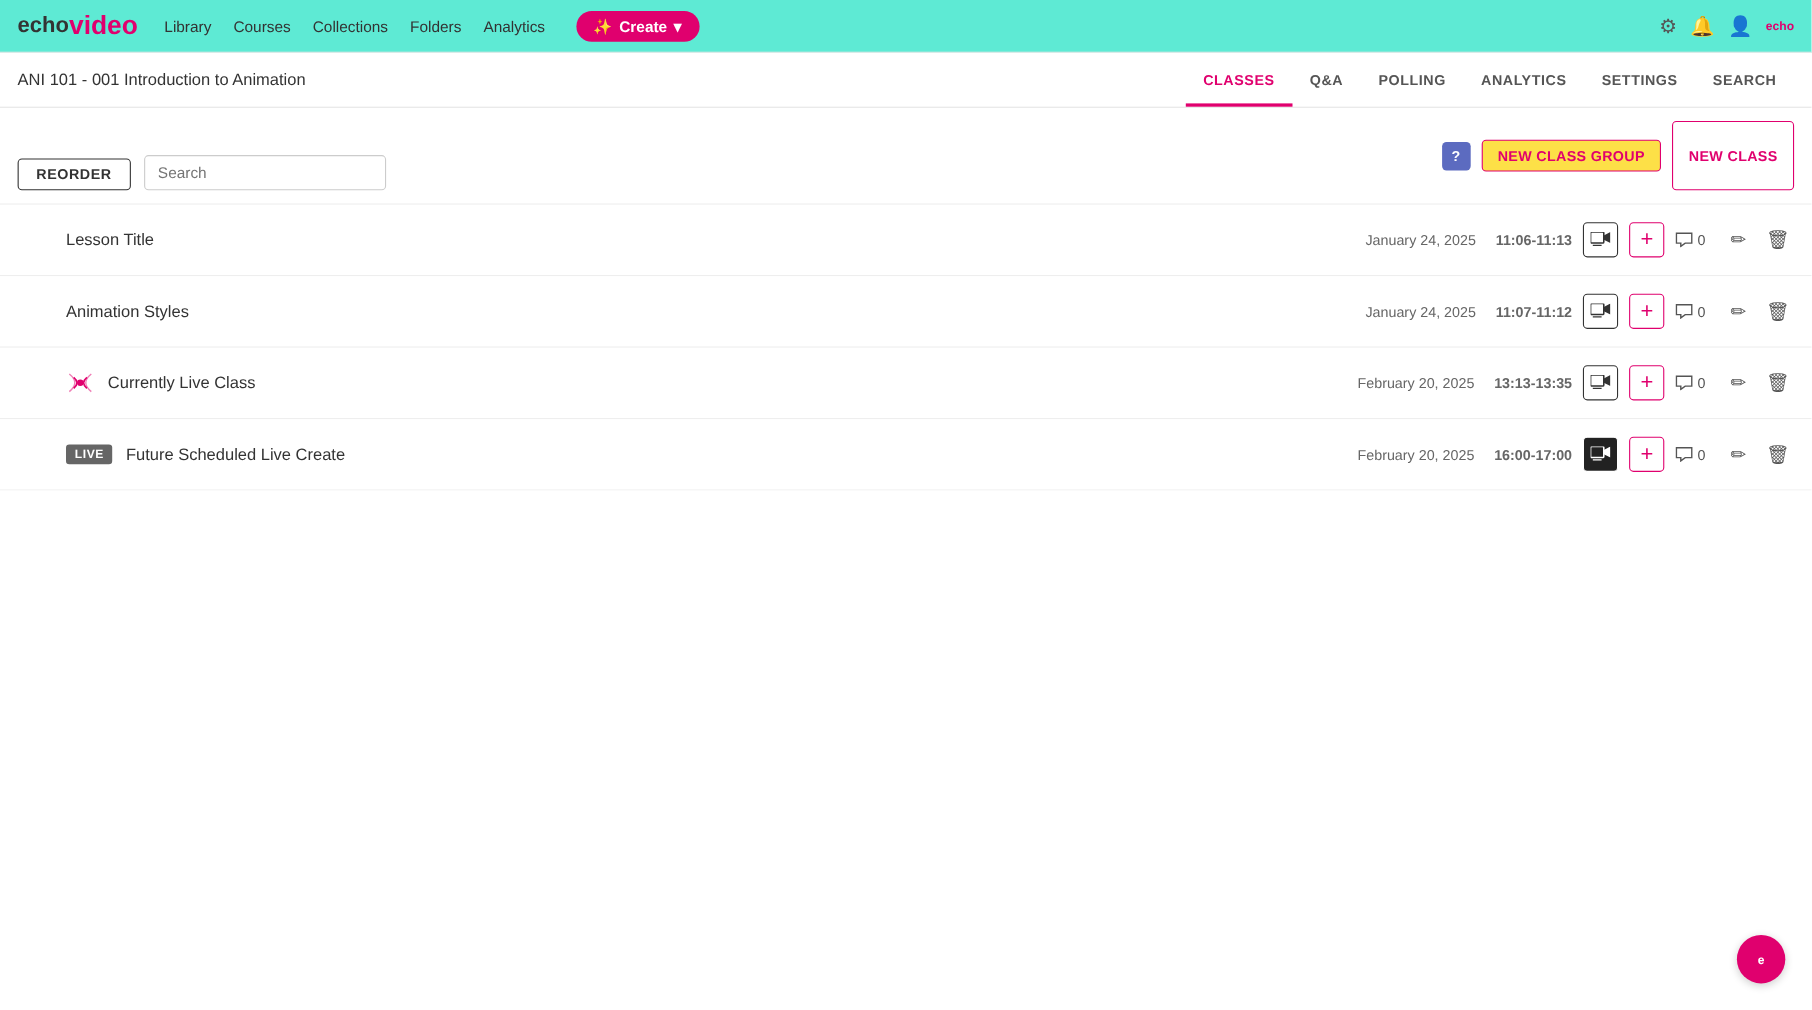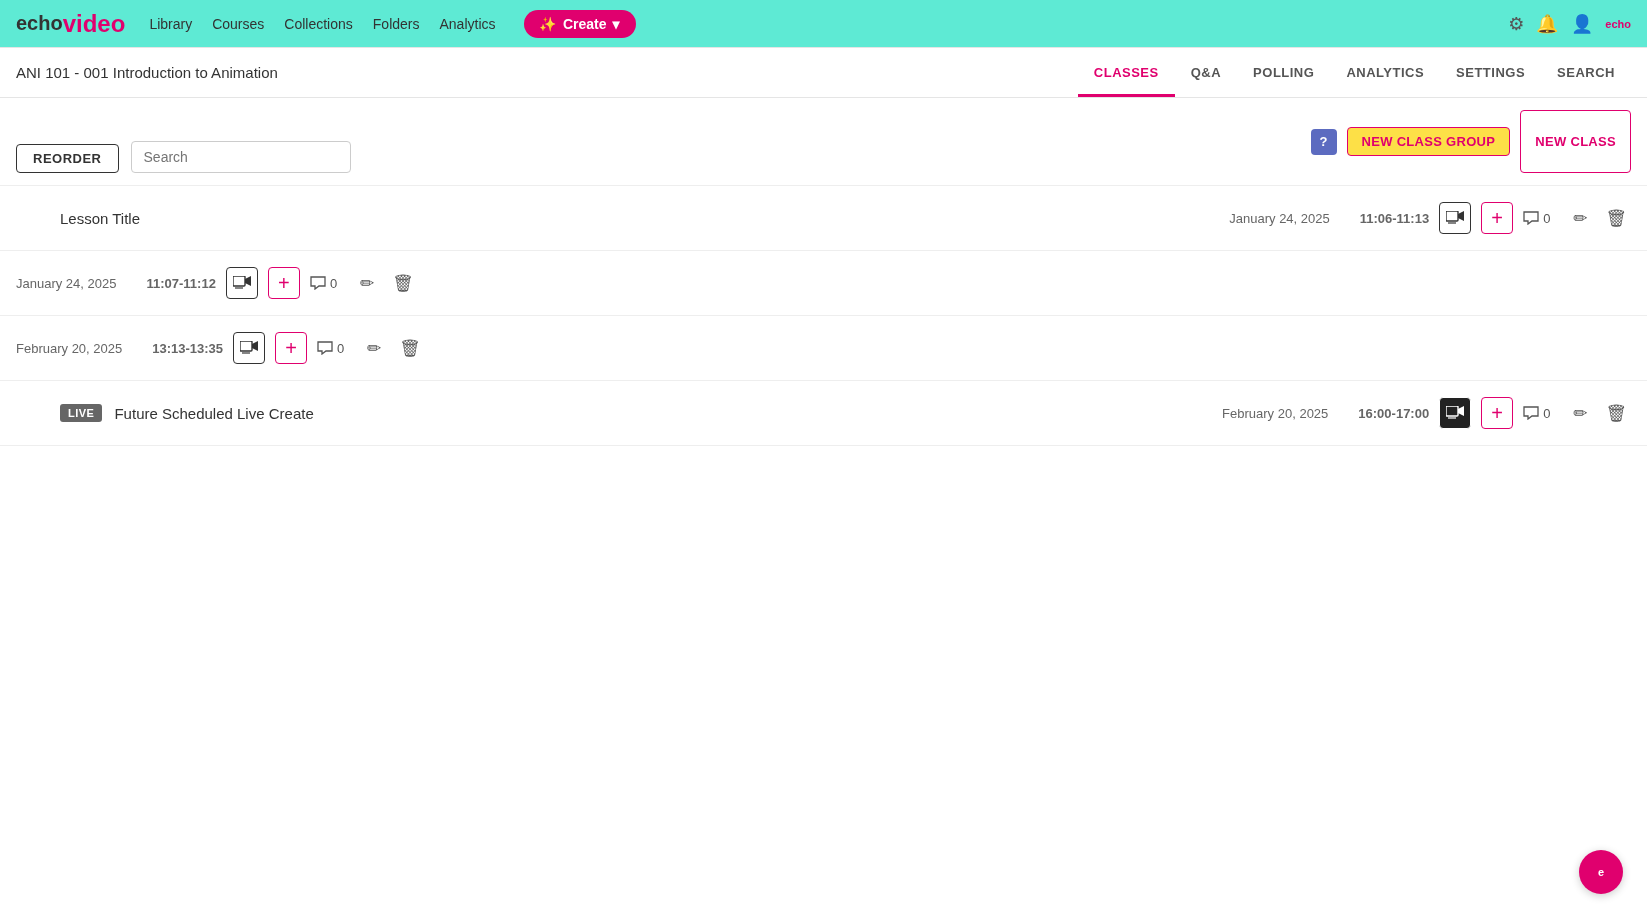--- a/index.html
+++ b/index.html
@@ -71,21 +71,21 @@
     
     .class-list { padding: 0; }
     .class-row {
       display: flex; align-items: center; padding: 16px 16px;
       border-bottom: 1px solid #eee; min-height: 54px;
     }
     .class-left { display: flex; align-items: center; gap: 12px; flex: 1; margin-left: 44px; }
     .class-title { font-size: 15px; color: #333; }
     .class-right { display: flex; align-items: center; gap: 10px; }
     .class-date { font-size: 13px; color: #666; margin-right: 8px; white-space: nowrap; }
-    .class-time { font-size: 13px; color: #666; font-weight: 600; margin-left: 12px; }
+    .class-time { font-size: 13px; color: #666; font-weight: 600; }
 
     
     .live-pulse {
       display: flex; align-items: center; gap: 5px; color: #e0006e;
     }
 
     
     .live-badge {
       background: #666; color: #fff; font-size: 11px; font-weight: 700;
       padding: 3px 8px; border-radius: 3px; letter-spacing: 0.5px;
@@ -197,20 +197,23 @@
             <path d="M1 1h14v9H9l-4 3v-3H1z" fill="none" stroke="#555" stroke-width="1.3"></path>
           </svg>
         <span>0</span>
       </div>
       <button class="edit-btn">✏</button>
       <button class="delete-btn">🗑</button>
     </div>
   </div>
 
   <div class="class-row">
+    <div class="class-left">
+      <span class="class-title">Animation Styles</span>
+    </div>
     <div class="class-right">
       <span class="class-date">January 24, 2025</span>
       <span class="class-time">11:07-11:12</span>
       <div class="media-btn">
         <svg width="18" height="14" viewBox="0 0 18 14">
           <rect x="0" y="0" width="12" height="10" rx="1" fill="none" stroke="#333" stroke-width="1.4"></rect>
           <polygon points="12,3 18,0 18,10 12,7" fill="#333"></polygon>
           <line x1="2" y1="12" x2="10" y2="12" stroke="#333" stroke-width="1.2"></line>
         </svg>
       </div>
@@ -220,20 +223,32 @@
             <path d="M1 1h14v9H9l-4 3v-3H1z" fill="none" stroke="#555" stroke-width="1.3"></path>
           </svg>
         <span>0</span>
       </div>
       <button class="edit-btn">✏</button>
       <button class="delete-btn">🗑</button>
     </div>
   </div>
 
   <div class="class-row">
+    <div class="class-left">
+      <div class="live-pulse">
+        <svg width="26" height="20" viewBox="0 0 26 20">
+          <circle cx="13" cy="10" r="3" fill="#e0006e"></circle>
+          <path d="M7 5 Q13 10 7 15" fill="none" stroke="#e0006e" stroke-width="1.5"></path>
+          <path d="M19 5 Q13 10 19 15" fill="none" stroke="#e0006e" stroke-width="1.5"></path>
+          <path d="M3 2 Q13 10 3 18" fill="none" stroke="#e0006e" stroke-width="1.3" opacity="0.5"></path>
+          <path d="M23 2 Q13 10 23 18" fill="none" stroke="#e0006e" stroke-width="1.3" opacity="0.5"></path>
+        </svg>
+      </div>
+      <span class="class-title">Currently Live Class</span>
+    </div>
     <div class="class-right">
       <span class="class-date">February 20, 2025</span>
       <span class="class-time">13:13-13:35</span>
       <div class="media-btn">
         <svg width="18" height="14" viewBox="0 0 18 14">
           <rect x="0" y="0" width="12" height="10" rx="1" fill="none" stroke="#333" stroke-width="1.4"></rect>
           <polygon points="12,3 18,0 18,10 12,7" fill="#333"></polygon>
           <line x1="2" y1="12" x2="10" y2="12" stroke="#333" stroke-width="1.2"></line>
         </svg>
       </div>

